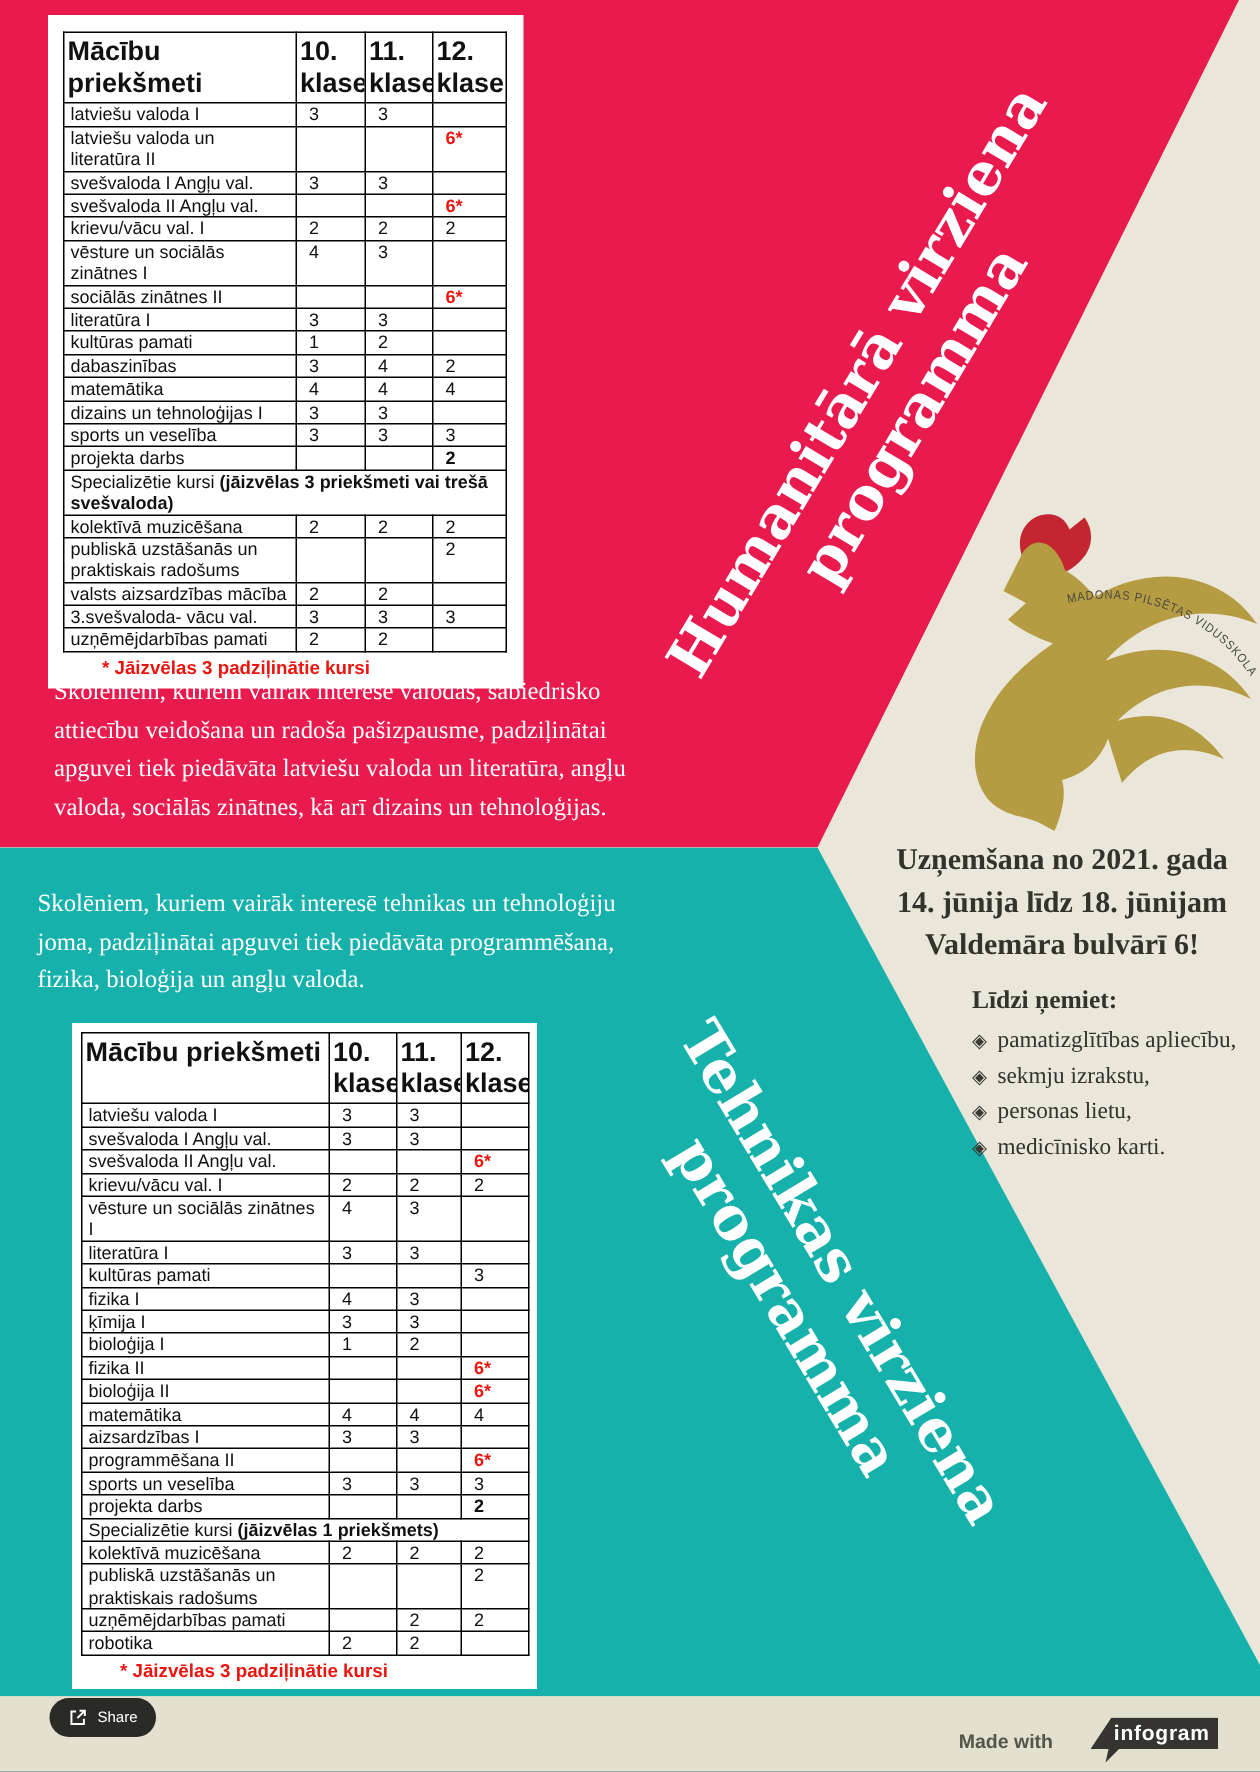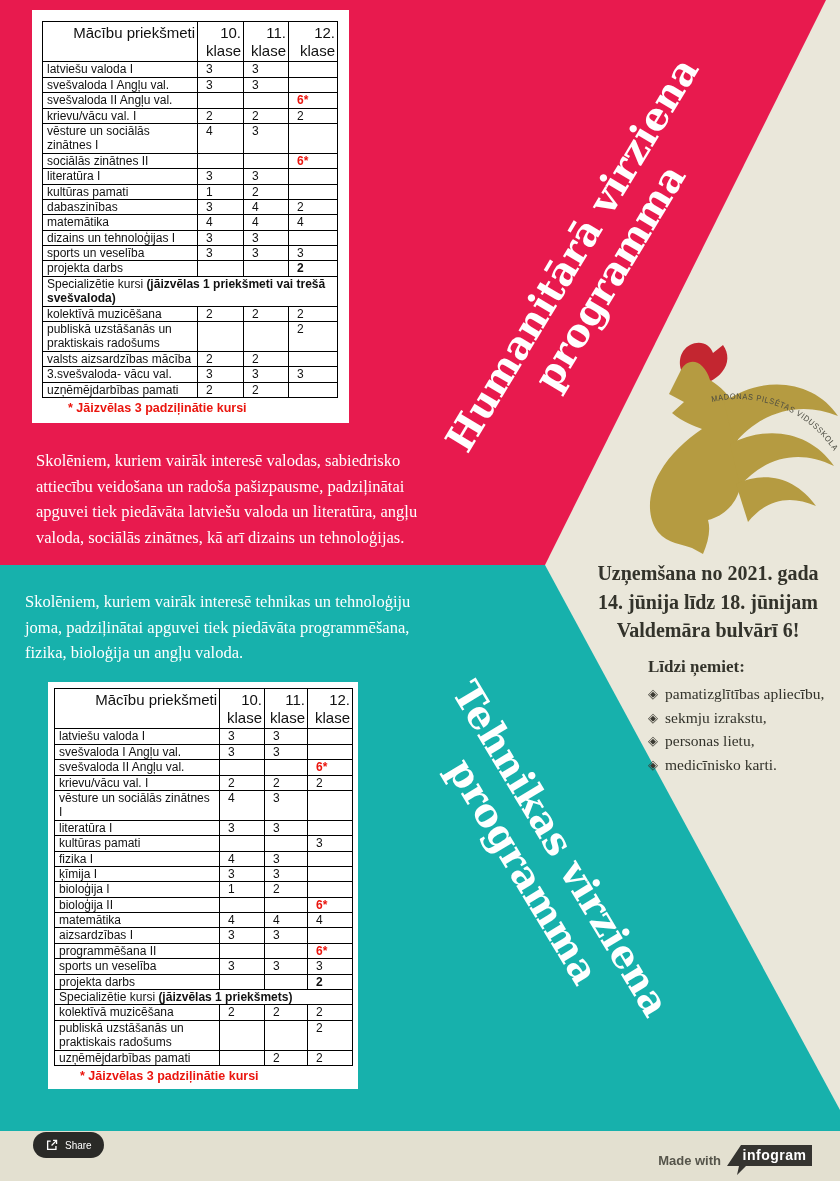--- a/index.html
+++ b/index.html
@@ -19,21 +19,21 @@
   .band-teal{background:var(--teal); clip-path:polygon(0 565px,545px 565px,840px 1110px,840px 1131px,0 1131px);}
   .footer-strip{position:absolute; left:0; top:1131px; width:840px; height:50px; background:var(--cream-dark);}
 
   
   .panel{position:absolute; background:var(--white); padding:11px 10px 6px 10px;}
   .panel1{left:32px; top:10px; width:317px;}
   .panel2{left:48px; top:682px; width:310px; padding:6px 6px 4px 6px;}
   table{border-collapse:collapse; table-layout:fixed; width:295px;}
   .panel2 table{width:298px;}
   th,td{border:1px solid #000; font-size:12px; line-height:1.2; padding:0 4px; vertical-align:top; color:#111; overflow:hidden;}
-  th{font-size:15px; line-height:1.18; text-align:right; padding:2px 2px; font-weight:normal;}
+  th{font-size:18px; line-height:1.18; text-align:left; padding:2px 2px; font-weight:bold;}
   td.val{padding-left:8px;}
   td.red{color:var(--table-red); font-weight:bold;}
   td.b{font-weight:bold;}
   .note{font-size:12.5px; font-weight:bold; color:var(--table-red); margin:3px 0 0 26px; line-height:1.25;}
 
   
   .title{position:absolute; color:#fff; font-family:"DejaVu Serif",serif; font-weight:bold;
          font-size:39px; line-height:1.12; text-align:center; white-space:nowrap; z-index:3;}
   .title-red{left:591px; top:266px; transform:translate(-50%,-50%) rotate(-59deg);}
   .title-teal{left:542px; top:860px; transform:translate(-50%,-50%) rotate(59deg);}
@@ -57,21 +57,21 @@
   
   .logo{position:absolute; left:638px; top:336px; width:205px; height:228px; z-index:1;}
   .logo .body-g{fill:var(--gold);}
   .logo .comb-g{fill:var(--comb);}
   .logo .arc-t{fill:#4a4a40; font-family:"Liberation Sans",sans-serif; font-size:8.2px; letter-spacing:0.7px;}
 
   
   .share{position:absolute; left:33px; top:1132px; height:26px; border:none; border-radius:14px;
          background:var(--footer-dark); color:#fff; font-family:"Liberation Sans",sans-serif;
          font-size:10px; display:flex; align-items:center; gap:6px; padding:0 12px; cursor:pointer; z-index:4;}
-  .madewith{position:absolute; right:28px; top:1145px; display:flex; align-items:center; gap:6px; z-index:4;}
+  .madewith{position:absolute; right:28px; top:1145px; display:flex; align-items:center; gap:25px; z-index:4;}
   .madewith-label{font-size:13px; font-weight:bold; color:#55544a;}
   .badge{position:relative; width:85px; height:30px; background:var(--badge-dark); color:#fff;
          clip-path:polygon(14px 0,85px 0,85px 21px,19px 21px,10px 30px,12px 21px,0 21px);
          font-size:14px; font-weight:bold; text-align:center; line-height:21px; cursor:pointer;}
   .badge span{display:inline-block; padding-left:10px; letter-spacing:0.5px;}
 </style>
 </head>
 <body>
 
 <div id="poster">
@@ -108,20 +108,26 @@
           </tr>
         </thead>
       <tbody>
           <tr>
             <td>latviešu valoda I</td>
             <td class="val">3</td>
             <td class="val">3</td>
             <td class="val"></td>
           </tr>
           <tr>
+            <td>latviešu valoda un literatūra II</td>
+            <td class="val"></td>
+            <td class="val"></td>
+            <td class="val red">6*</td>
+          </tr>
+          <tr>
             <td>svešvaloda I Angļu val.</td>
             <td class="val">3</td>
             <td class="val">3</td>
             <td class="val"></td>
           </tr>
           <tr>
             <td>svešvaloda II Angļu val.</td>
             <td class="val"></td>
             <td class="val"></td>
             <td class="val red">6*</td>
@@ -180,21 +186,21 @@
             <td class="val">3</td>
             <td class="val">3</td>
           </tr>
           <tr>
             <td>projekta darbs</td>
             <td class="val"></td>
             <td class="val"></td>
             <td class="val b">2</td>
           </tr>
           <tr>
-            <td colspan="4"><span>Specializētie kursi </span><span style="font-weight: bold;">(jāizvēlas 1 priekšmeti </span><span style="font-weight: bold; ">vai</span><span style="font-weight: bold;"> trešā svešvaloda)</span></td>
+            <td colspan="4"><span>Specializētie kursi </span><span style="font-weight: bold;">(jāizvēlas 3 priekšmeti </span><span style="font-weight: bold; ">vai</span><span style="font-weight: bold;"> trešā svešvaloda)</span></td>
           </tr>
           <tr>
             <td>kolektīvā muzicēšana</td>
             <td class="val">2</td>
             <td class="val">2</td>
             <td class="val">2</td>
           </tr>
           <tr>
             <td>publiskā uzstāšanās un praktiskais radošums</td>
             <td class="val"></td>
@@ -306,20 +312,26 @@
             <td class="val">3</td>
             <td class="val"></td>
           </tr>
           <tr>
             <td>bioloģija I</td>
             <td class="val">1</td>
             <td class="val">2</td>
             <td class="val"></td>
           </tr>
           <tr>
+            <td>fizika II</td>
+            <td class="val"></td>
+            <td class="val"></td>
+            <td class="val red">6*</td>
+          </tr>
+          <tr>
             <td>bioloģija II</td>
             <td class="val"></td>
             <td class="val"></td>
             <td class="val red">6*</td>
           </tr>
           <tr>
             <td>matemātika</td>
             <td class="val">4</td>
             <td class="val">4</td>
             <td class="val">4</td>
@@ -361,20 +373,26 @@
             <td>publiskā uzstāšanās un praktiskais radošums</td>
             <td class="val"></td>
             <td class="val"></td>
             <td class="val">2</td>
           </tr>
           <tr>
             <td>uzņēmējdarbības pamati</td>
             <td class="val"></td>
             <td class="val">2</td>
             <td class="val">2</td>
+          </tr>
+          <tr>
+            <td>robotika</td>
+            <td class="val">2</td>
+            <td class="val">2</td>
+            <td class="val"></td>
           </tr>
         </tbody>
     </table>
     <div class="note">* Jāizvēlas 3 padziļinātie kursi</div>
   </section>
 
   <div class="title title-red">
     <div>Humanitārā virziena</div>
     <div>programma</div>
   </div>

